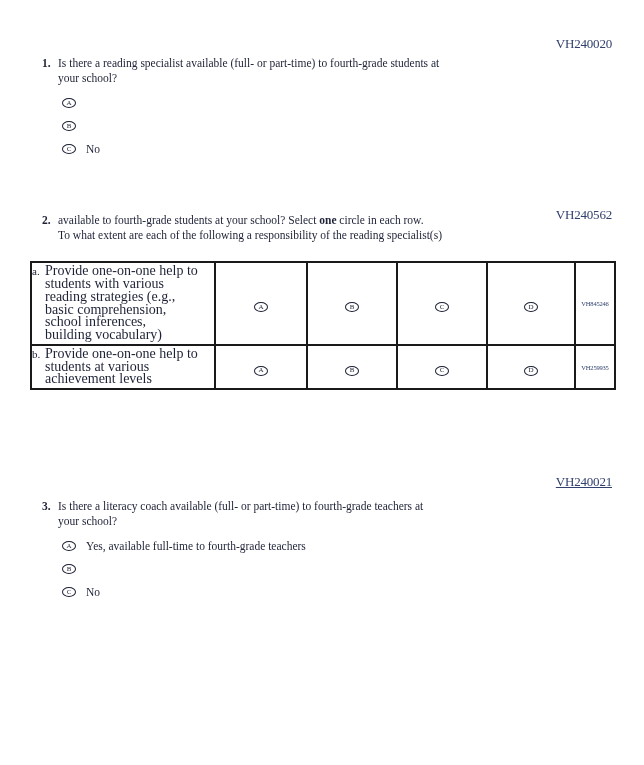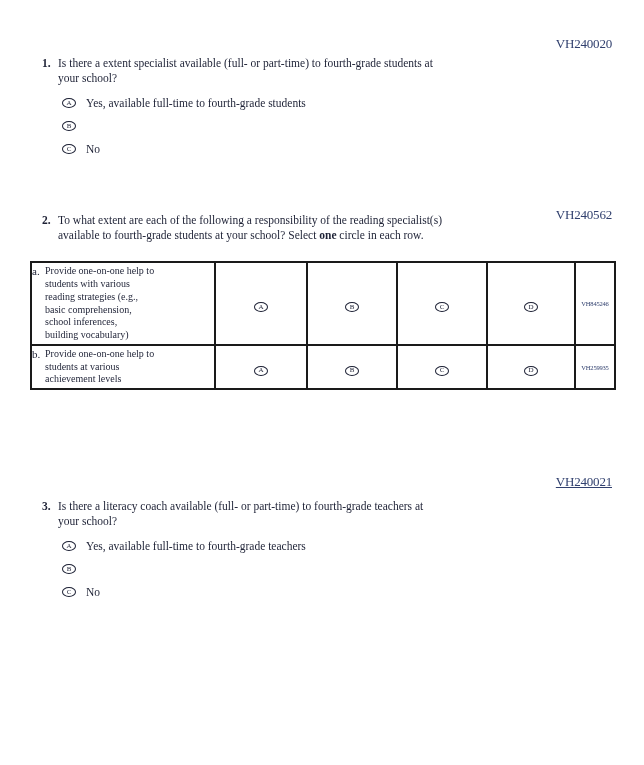--- a/index.html
+++ b/index.html
@@ -71,21 +71,21 @@
     vertical-align: top;
     padding: 3px 3px 2px 4px;
   }
   .stemflex { display: flex; }
   .stem-prefix {
     width: 13px;
     flex: none;
     font-size: 11px;
     line-height: 12.8px;
   }
-  .stem-lines { font-size: 10px; line-height: 12.8px; }
+  .stem-lines { font-size: 14px; line-height: 12.8px; }
   td.bubble-cell { text-align: center; }
   td.code-cell {
     text-align: center;
     font-size: 6.5px;
     letter-spacing: -0.2px;
     color: #31406e;
     padding: 0 1px;
   }
   .row-a td { height: 83px; }
   .row-b td { height: 44px; }
@@ -94,49 +94,48 @@
 <body>
 
 <div class="code" style="top:36px;">VH240020</div>
 <div class="code" style="top:207px;">VH240562</div>
 <div class="code" style="top:474px;text-decoration:underline;">VH240021</div>
 
 <div class="qblock" style="top:56px;">
   <div class="qrow">
     <span class="qnum">1.</span>
     <div class="qtext">
-      <div>Is there a extent specialist available (full- or part-time) to fourth-grade students at</div>
+      <div>Is there a reading specialist available (full- or part-time) to fourth-grade students at</div>
       <div>your school?</div>
     </div>
   </div>
   <div class="options">
     <div class="option">
       <span class="bubble">A</span>
-      <span class="option-label">Yes, available full-time to fourth-grade students</span>
     </div>
     <div class="option">
       <span class="bubble">B</span>
     </div>
     <div class="option">
       <span class="bubble">C</span>
       <span class="option-label">No</span>
     </div>
   </div>
 </div>
 
 <div class="qblock" style="top:213px;">
   <div class="qrow">
     <span class="qnum">2.</span>
     <div class="qtext">
-      <div>To what extent are each of the following a responsibility of the reading specialist(s)</div>
       <div>
         <span>available to fourth-grade students at your school? Select</span>
         <b>one</b>
         <span>circle in each row.</span>
       </div>
+      <div>To what extent are each of the following a responsibility of the reading specialist(s)</div>
     </div>
   </div>
 </div>
 
 <table class="matrix">
   <colgroup>
     <col style="width:184px">
     <col style="width:92px">
     <col style="width:90px">
     <col style="width:90px">

